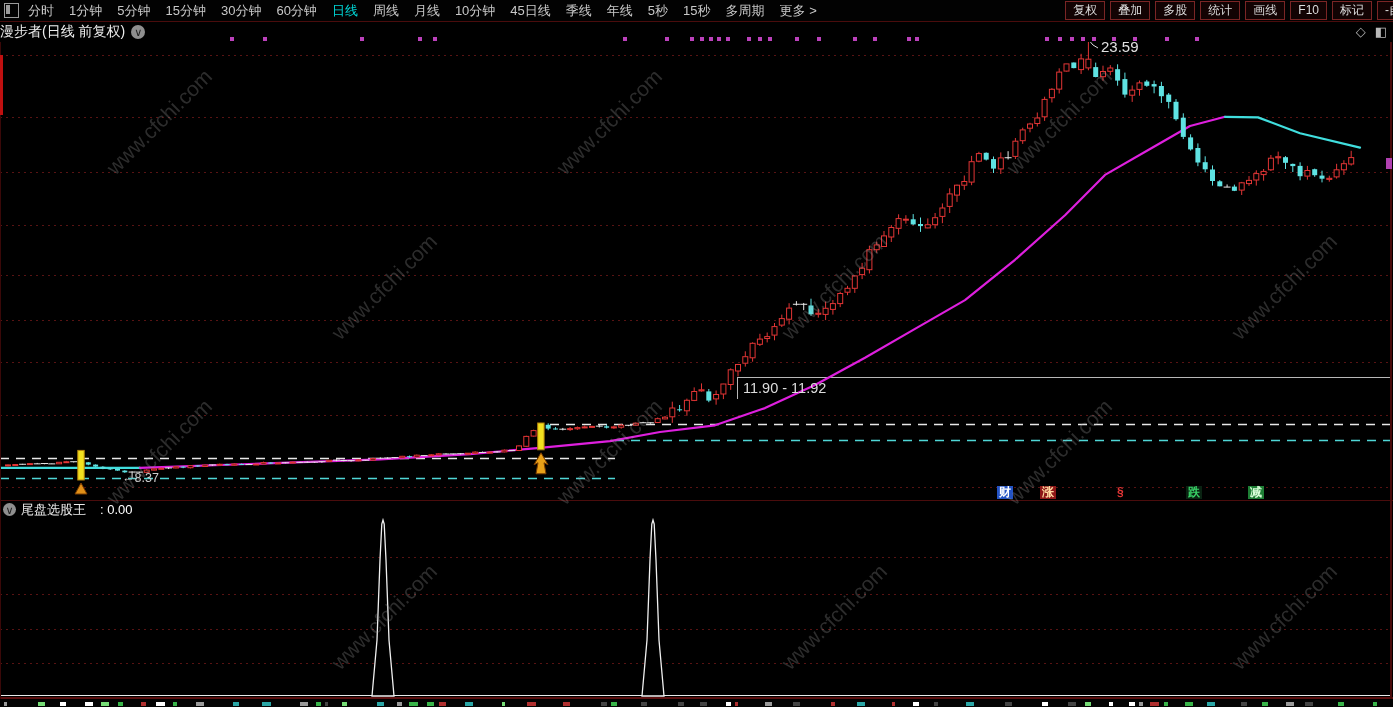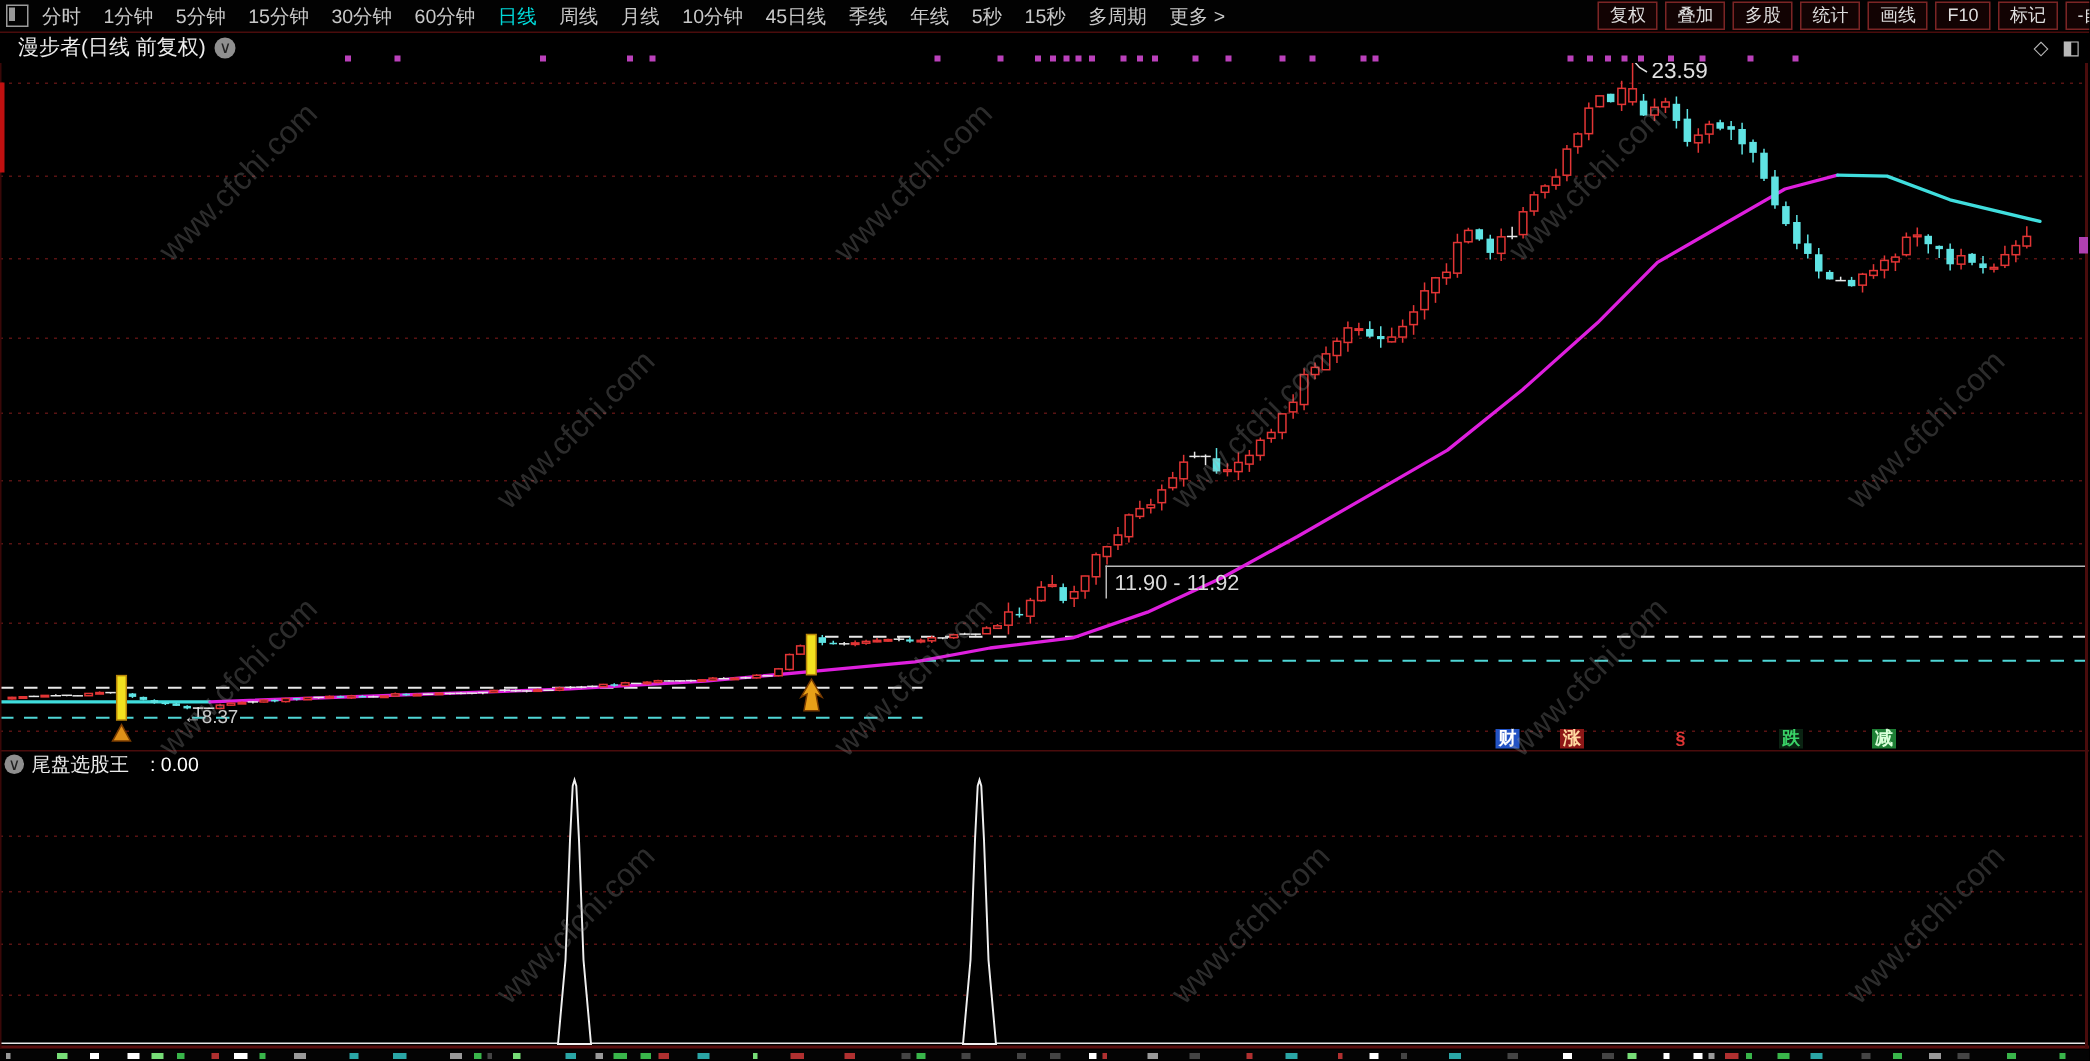--- a/index.html
+++ b/index.html
@@ -11,21 +11,21 @@
   .tb-icon{width:13px;height:13px;border:1px solid #9a9a9a;margin:0 9px 0 4px;position:relative;flex:0 0 auto;}
   .tb-icon i{position:absolute;left:1px;top:1px;width:4px;height:9px;background:#9a9a9a;}
   .tb-items{display:flex;gap:15px;font-size:13px;color:#c8c8c8;white-space:nowrap;}
   .tb-item{cursor:default;}
   .tb-item.sel{color:#00d9d9;}
   .tb-right{position:absolute;right:-16px;top:1px;display:flex;gap:5px;}
   .tb-btn{border:1px solid #7a2525;background:#120303;color:#ddd;font-size:12px;
           padding:1px 7px;line-height:15px;white-space:nowrap;}
   
   .titlerow{position:absolute;left:0;top:22px;width:1393px;height:20px;display:flex;align-items:center;}
-  .title{color:#ececec;font-size:14px;margin-left:12px;}
+  .title{color:#ececec;font-size:14px;margin-left:0;}
   .chev,.chev2{display:inline-flex;align-items:center;justify-content:center;width:14px;height:14px;
         border-radius:50%;background:#8f8f8f;color:#222;font-size:11px;line-height:14px;margin-left:6px;}
   .tr-icons{position:absolute;right:6px;top:2px;color:#b9b9b9;font-size:13px;display:flex;gap:9px;}
   
   .mainchart{position:absolute;left:0;top:42px;width:1393px;height:458px;}
   .subheader{position:absolute;left:0;top:500px;width:1393px;height:17px;display:flex;align-items:center;
              font-size:13px;color:#ececec;border-top:1px solid #4a0c0c;}
   .chev2{width:13px;height:13px;margin:0 5px 0 3px;}
   .ival{margin-left:14px;color:#fff;}
   .subpanel{position:absolute;left:0;top:517px;width:1393px;height:180px;border-bottom:2px solid #5a0e0e;}

